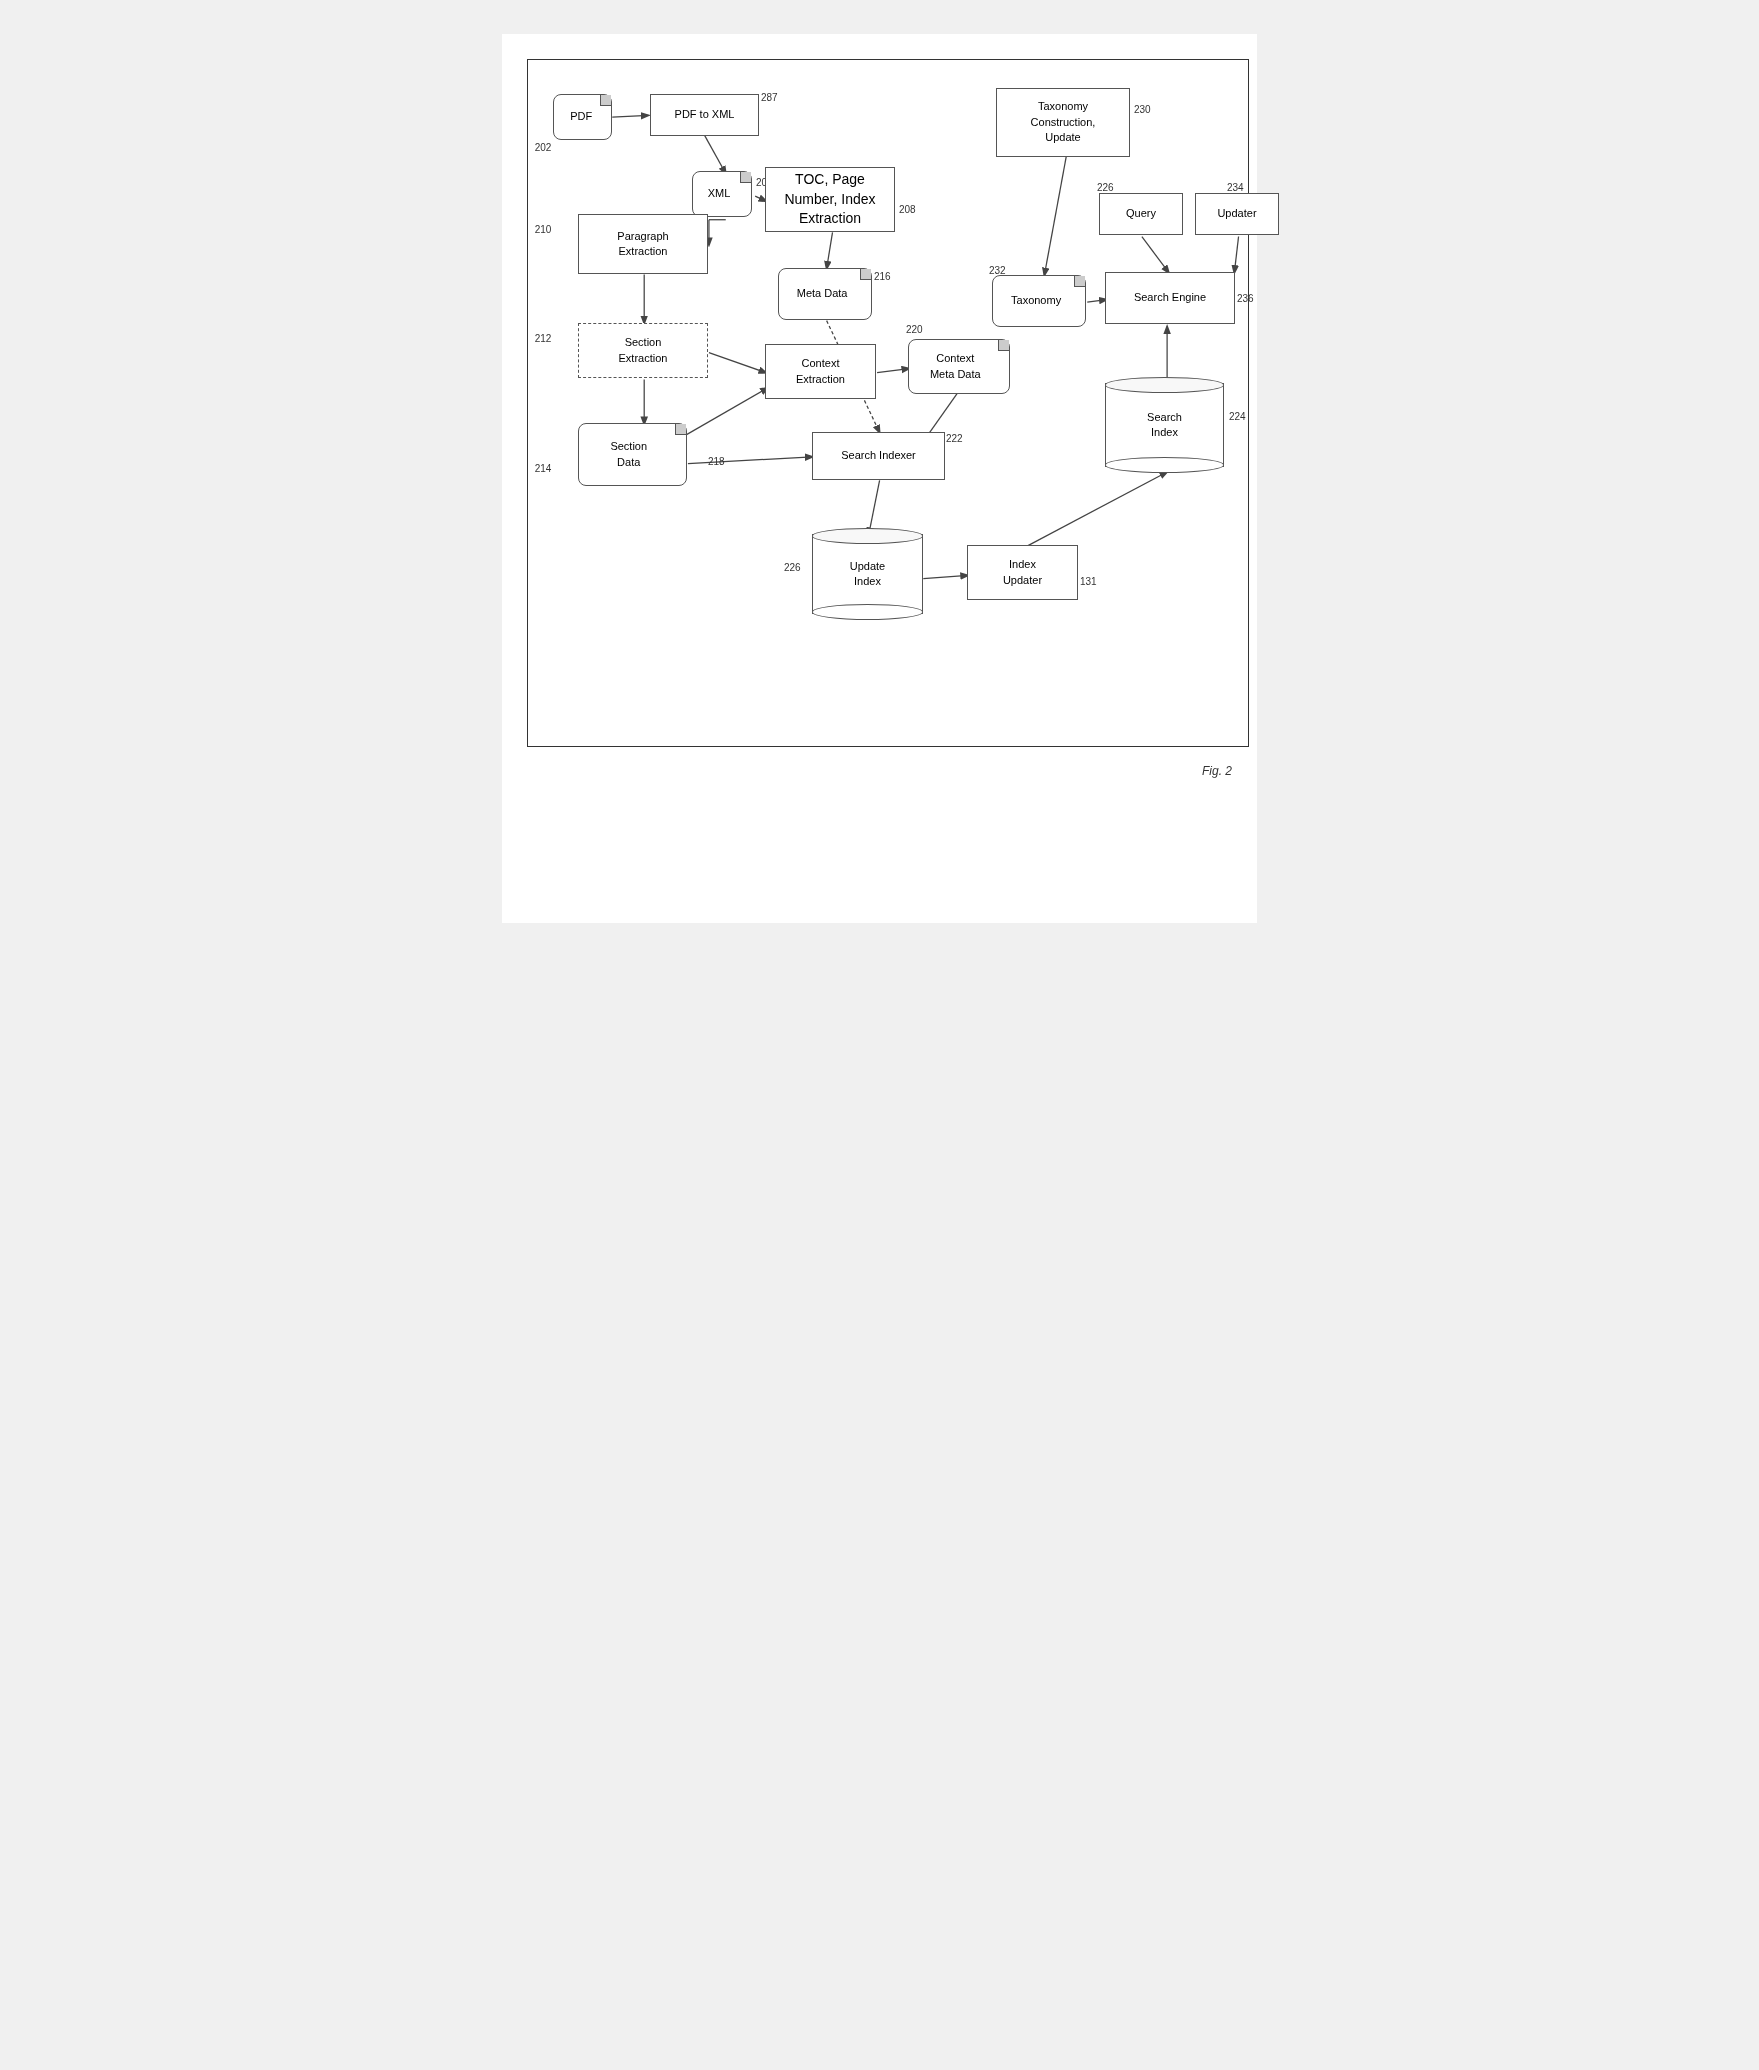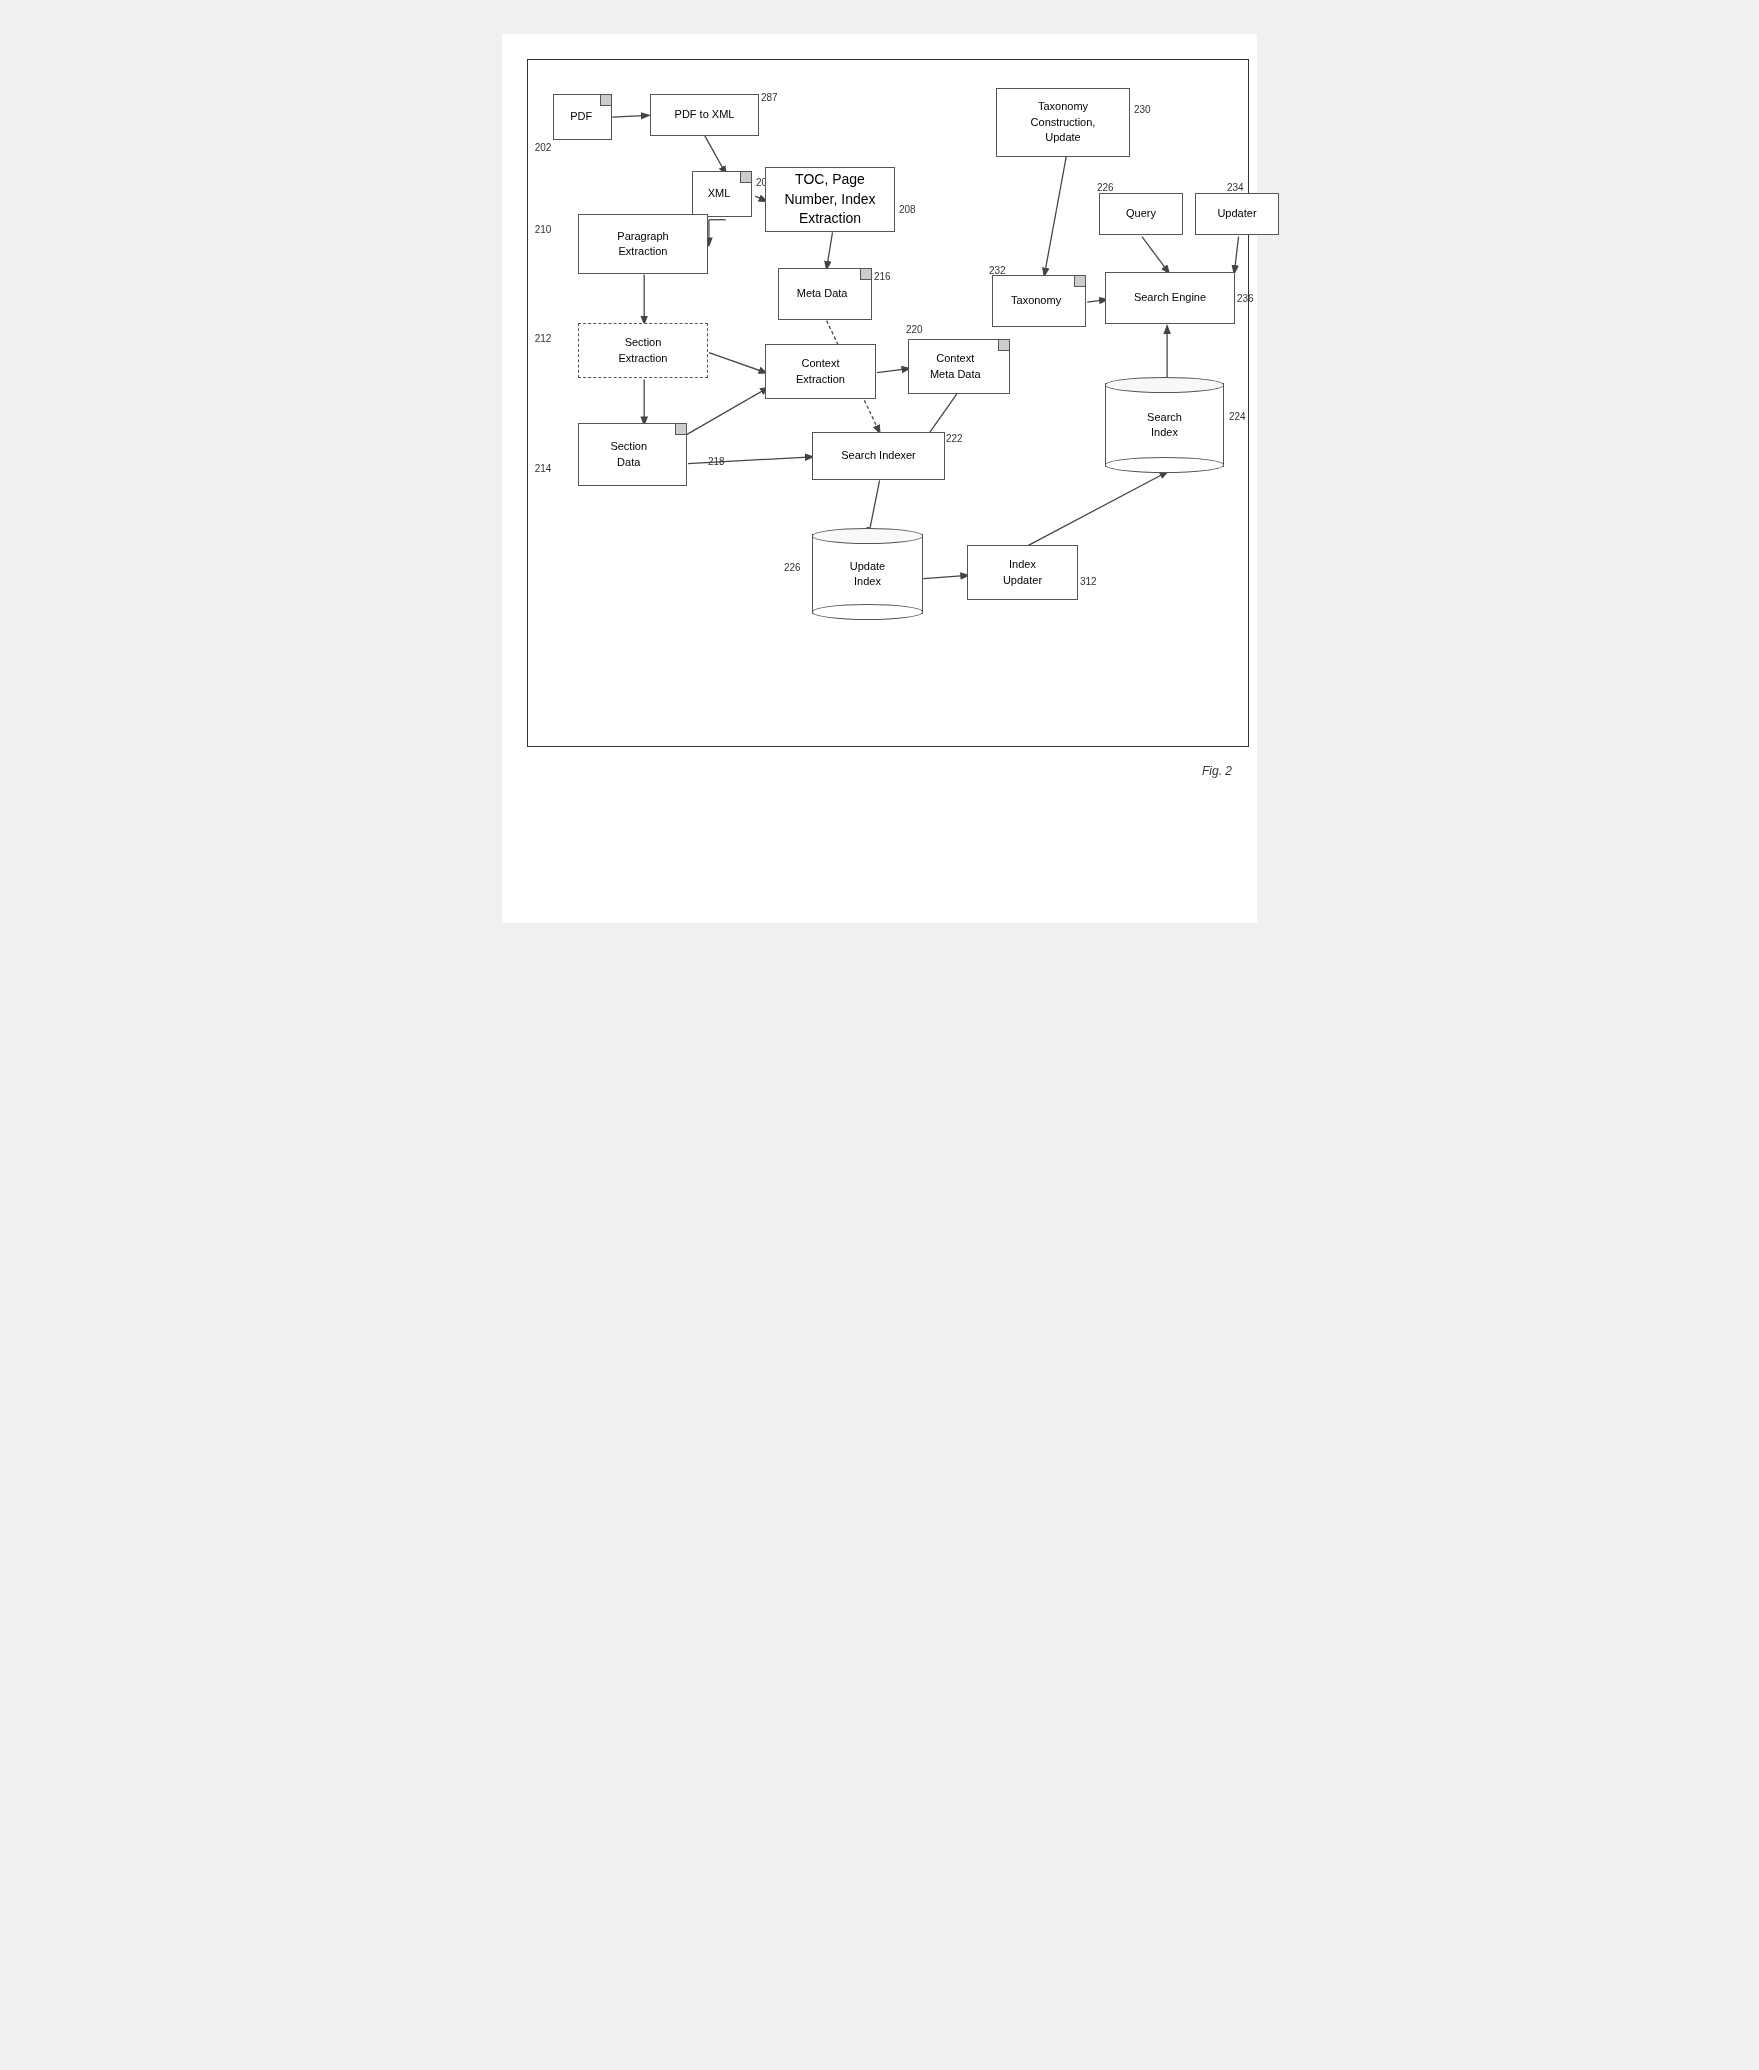--- a/index.html
+++ b/index.html
@@ -34,21 +34,21 @@
       display: flex;
       align-items: center;
       justify-content: center;
       text-align: center;
       font-size: 11px;
       line-height: 1.4;
     }
     .node-rect { border-radius: 0; }
     .node-doc {
       
-      border-radius: 0;
+      border-radius: 8px;
       position: absolute;
     }
     .node-doc::after {
       content: '';
       position: absolute;
       top: 0; right: 0;
       width: 10px; height: 10px;
       background: #ccc;
       border-left: 1.3px solid #555;
       border-bottom: 1.3px solid #555;
@@ -265,21 +265,21 @@
     <div class="node-cylinder" style="position:absolute;left:284px;top:474px;width:111px;height:80px;display:flex;align-items:center;justify-content:center;">
       <span class="cylinder-text" style="white-space:pre-line;font-size:11px;">Update
 Index</span>
     </div>
     <span class="label-num" style="left:256px;top:502px;">226</span>
 
     <div class="node node-rect" style="left:439px;top:485px;width:111px;height:55px;">
       <span style="white-space:pre-line;font-size:11px;">Index
 Updater</span>
     </div>
-    <span class="label-num" style="left:552px;top:516px;">312</span>
+    <span class="label-num" style="left:552px;top:516px;">131</span>
 
     <span class="label-num" style="left:180px;top:396px;">218</span>
 
   </div>
 
   <div class="fig-caption">
     <span>Fig. 2</span>
   </div>
 </div>
 

